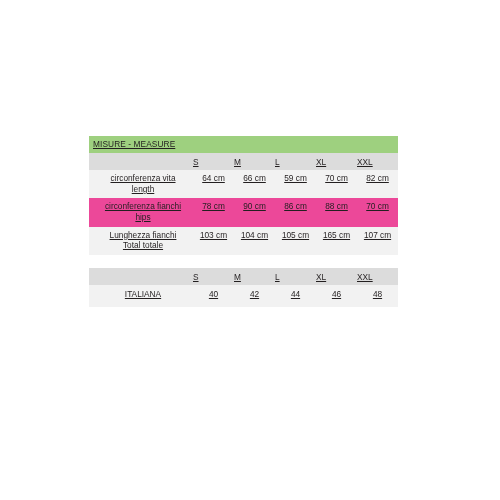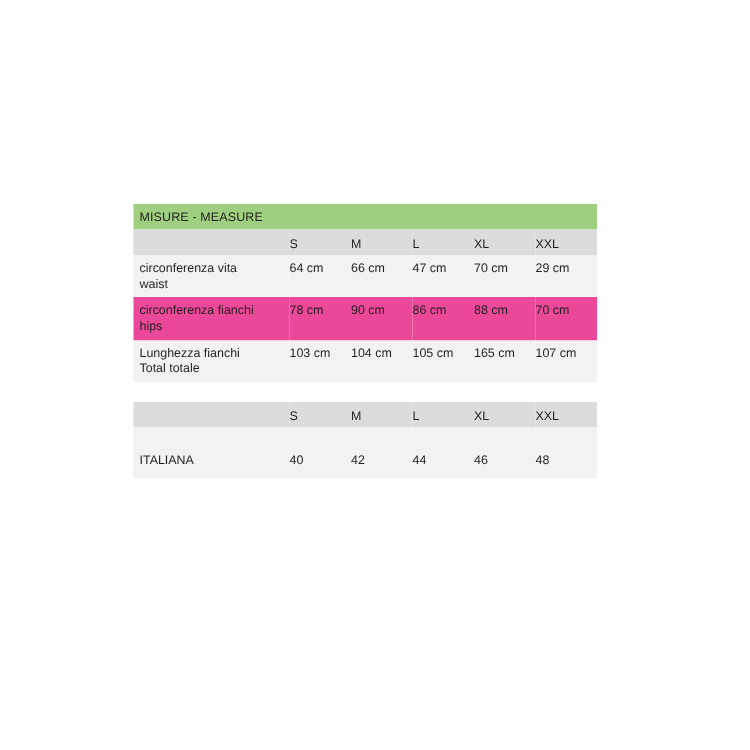--- a/index.html
+++ b/index.html
@@ -31,20 +31,21 @@
     line-height: 1.28;
   }
 
   .size-table td,
   .size-table th {
     padding: 0;
     margin: 0;
     text-align: left;
     font-weight: normal;
     vertical-align: top;
+    text-decoration: underline;
   }
 
   
   .caption-row td {
     background: #9ed07f;
     padding: 3px 0 3px 4px;
     font-size: 8.3px;
     color: #231f20;
     letter-spacing: 0.1px;
   }
@@ -57,20 +58,21 @@
     color: #231f20;
   }
   .head-row td.label-cell {
     padding-left: 4px;
   }
 
   
   .data-row td {
     padding: 3px 0 4px 0;
     font-size: 8.3px;
+    text-align: center;
   }
   .data-row td.label-cell {
     padding-left: 4px;
   }
   .row-white td { background: #f2f2f2; }
   .row-grey  td { background: #ec4899; }
 
   
   .measure-table col.c-label { width: 104px; }
   .measure-table col.c-size  { width: 41px; }
@@ -80,21 +82,21 @@
   .taglie-table col.c-size  { width: 41px; }
 
   .line2 { display: block; }
 
   .gap {
     height: 13px;
     background: #ffffff;
   }
 
   .taglie-table .data-row td {
-    padding-top: 16px;
+    padding-top: 4px;
     padding-bottom: 7px;
   }
   .taglie-table .head-row td {
     padding-top: 4px;
     padding-bottom: 3px;
   }
 </style>
 </head>
 <body>
 
@@ -119,27 +121,27 @@
         <td>S</td>
         <td>M</td>
         <td>L</td>
         <td>XL</td>
         <td>XXL</td>
       </tr>
 
       <tr class="data-row row-white">
         <td class="label-cell">
           <span class="line2">circonferenza vita</span>
-          <span class="line2">waist</span>
+          <span class="line2">length</span>
         </td>
         <td>64 cm</td>
         <td>66 cm</td>
-        <td>47 cm</td>
+        <td>59 cm</td>
         <td>70 cm</td>
-        <td>29 cm</td>
+        <td>82 cm</td>
       </tr>
 
       <tr class="data-row row-grey">
         <td class="label-cell">
           <span class="line2">circonferenza fianchi</span>
           <span class="line2">hips</span>
         </td>
         <td>78 cm</td>
         <td>90 cm</td>
         <td>86 cm</td>

